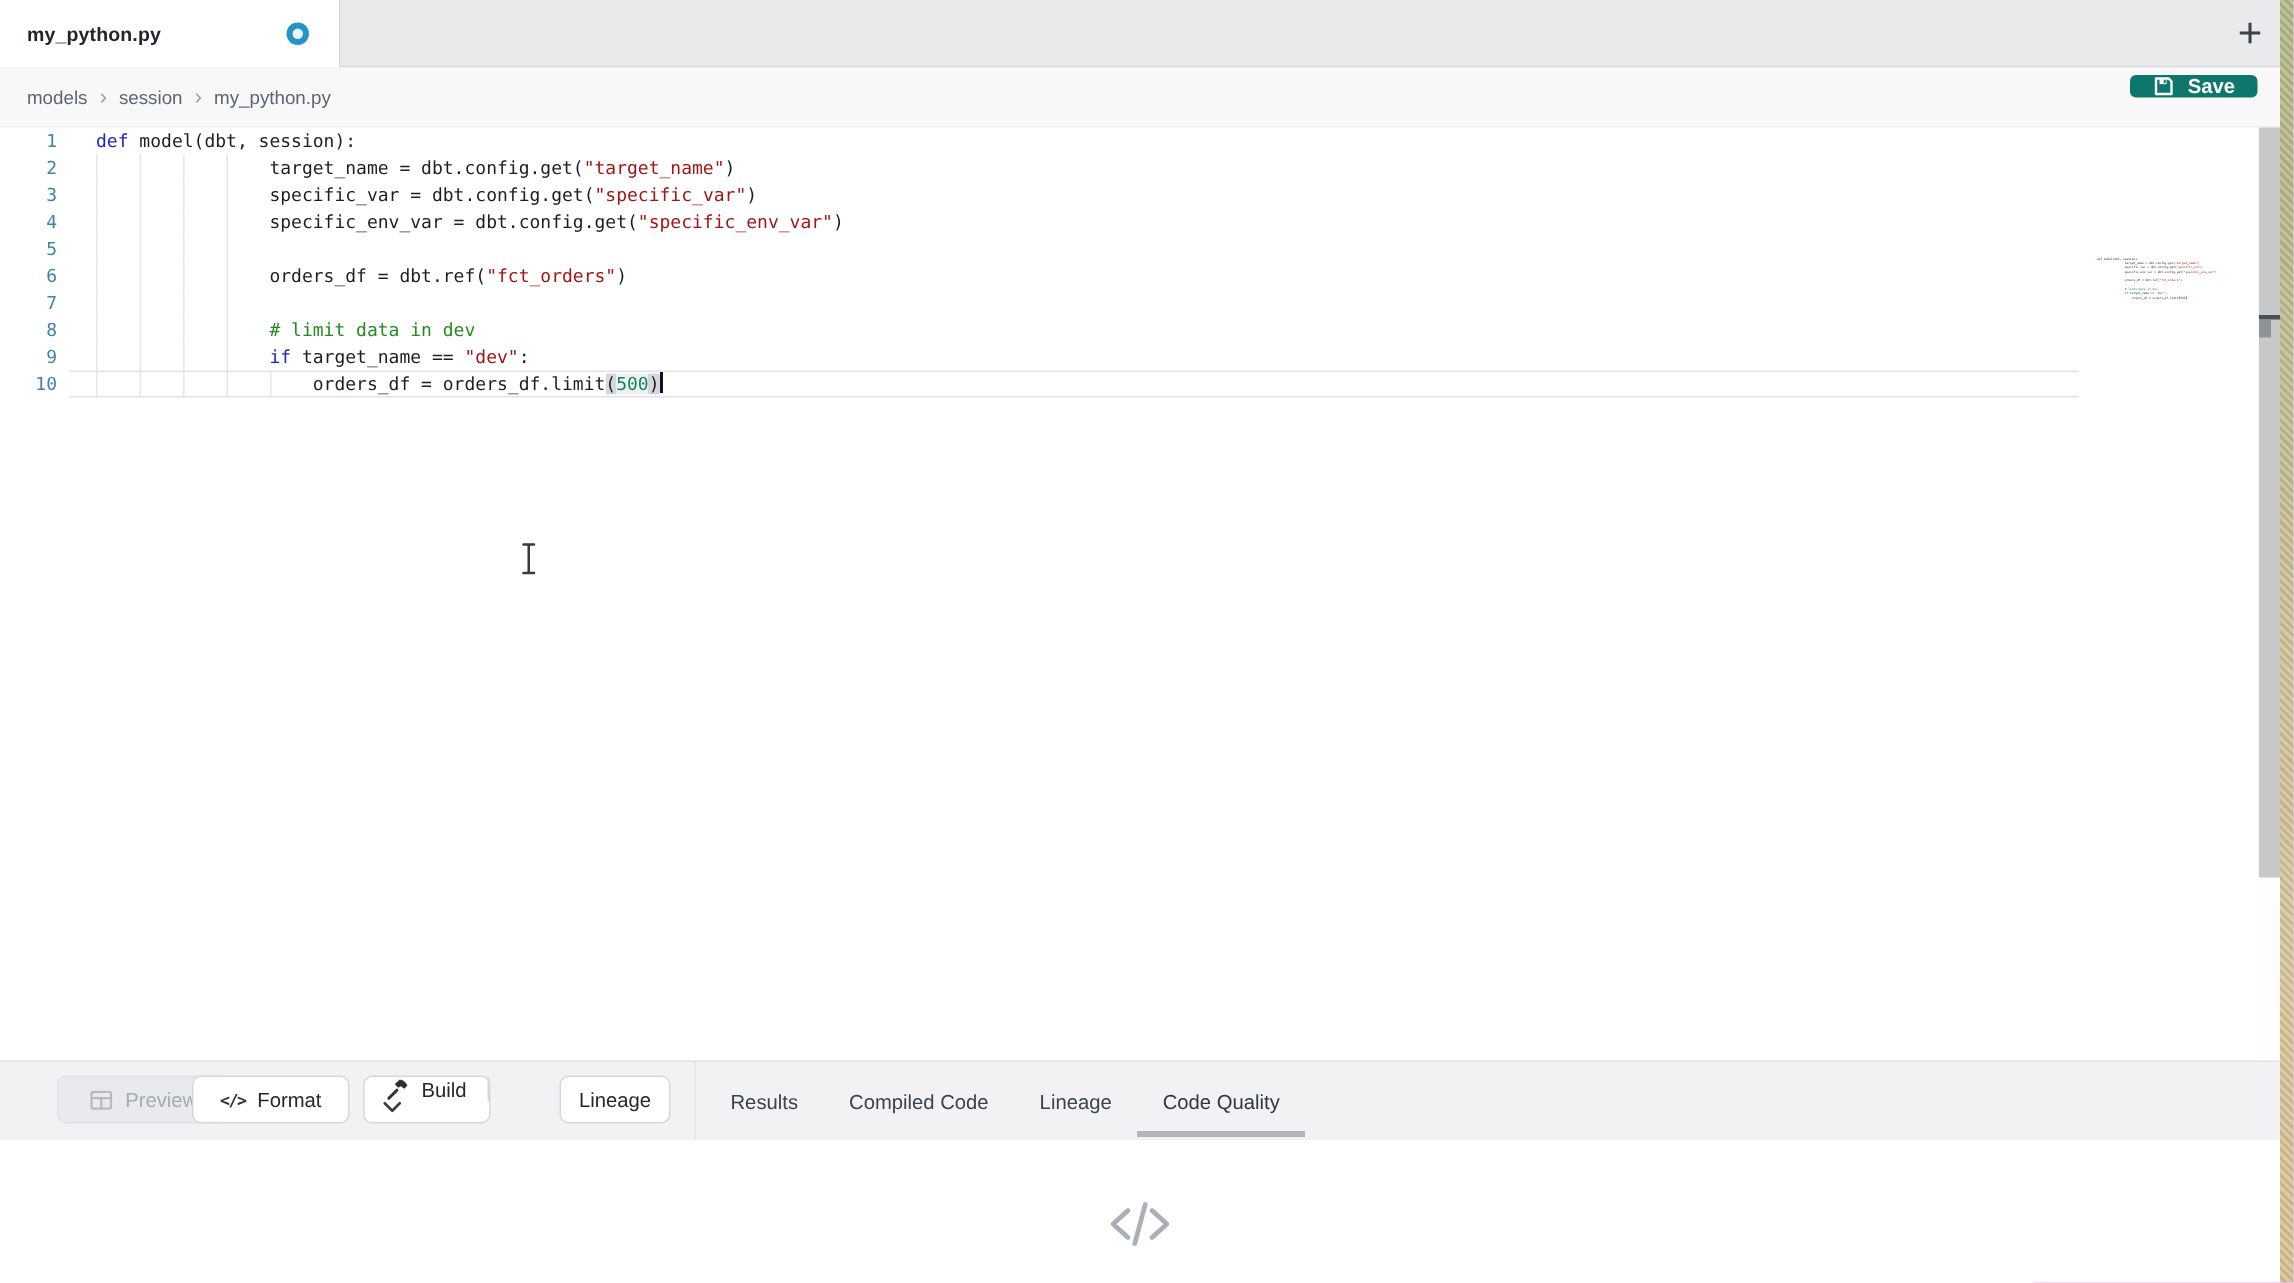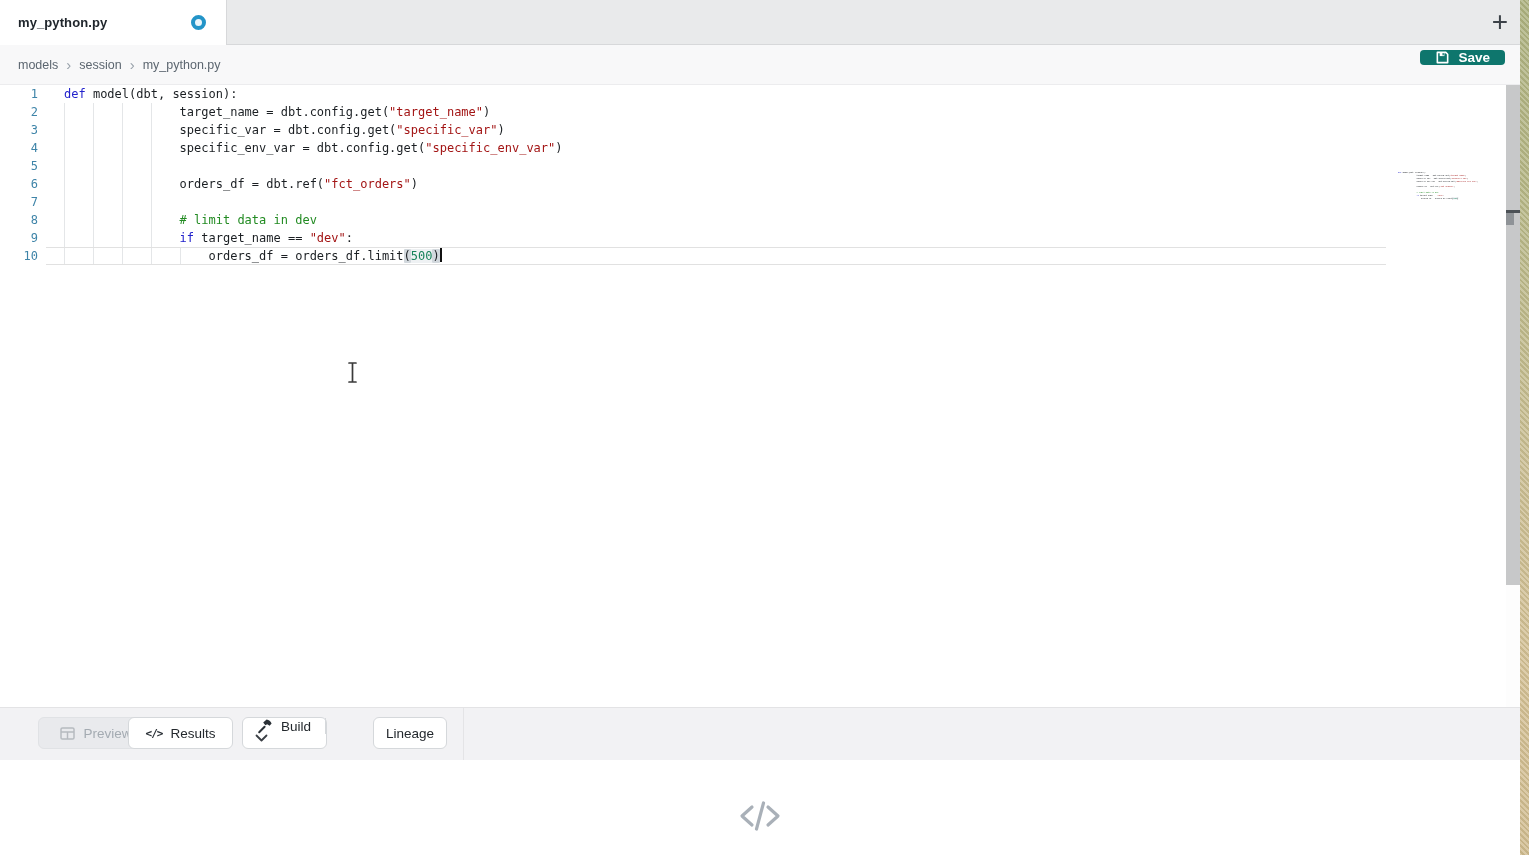--- a/index.html
+++ b/index.html
@@ -159,21 +159,21 @@
           <svg width="15" height="13" viewBox="0 0 16 14">
               <rect x="1" y="1" width="14" height="12" rx="1.5" fill="none" stroke="#8d949b" stroke-width="1.6"></rect>
               <path d="M1 5.4 H15 M8 5.4 V13" stroke="#8d949b" stroke-width="1.6" fill="none"></path>
             </svg>
         </span>
         <span>Preview</span>
       </div>
 
       <div class="btn" style="left:128px; width:105px;">
         <span class="compile-glyph">&lt;/&gt;</span>
-        <span>Results</span>
+        <span>Format</span>
       </div>
 
       <div class="split" style="left:242px;flex-direction:column;">
         <div class="split-main">
           <span style="display:flex">
             <svg width="16" height="16" viewBox="0 0 16 16">
                 <path d="M2.2 14.2 L7.6 8.8" stroke="#2b3137" stroke-width="2" stroke-linecap="round"></path>
                 <path d="M6.2 4.6 L9.6 1.6 Q13.2 2.2 14.6 5.6 L12.6 7.8 L10.2 6.2 L8.4 7.2 Z" fill="#2b3137"></path>
               </svg>
           </span>
@@ -186,20 +186,26 @@
               </svg>
           </span>
         </div>
       </div>
 
       <div class="btn" style="left:373px; width:74px;">
         <span>Lineage</span>
       </div>
 
       <div class="toolbar-sep"></div>
+      <div id="panel-tabs" class="panel-tabs">
+          <div class="panel-tab">Results</div>
+          <div class="panel-tab">Compiled Code</div>
+          <div class="panel-tab">Lineage</div>
+          <div class="panel-tab active">Code Quality</div>
+        </div>
     </div>
 
     <div class="bottom-panel">
       <div class="empty-icon">
         <svg width="46" height="36" viewBox="0 0 46 36">
           <g stroke="#a9b0b8" stroke-width="3.2" fill="none" stroke-linecap="round" stroke-linejoin="round">
             <polyline points="15,9 5,18 15,27"></polyline>
             <polyline points="31,9 41,18 31,27"></polyline>
             <line x1="26.5" y1="5" x2="19.5" y2="31"></line>
           </g>

